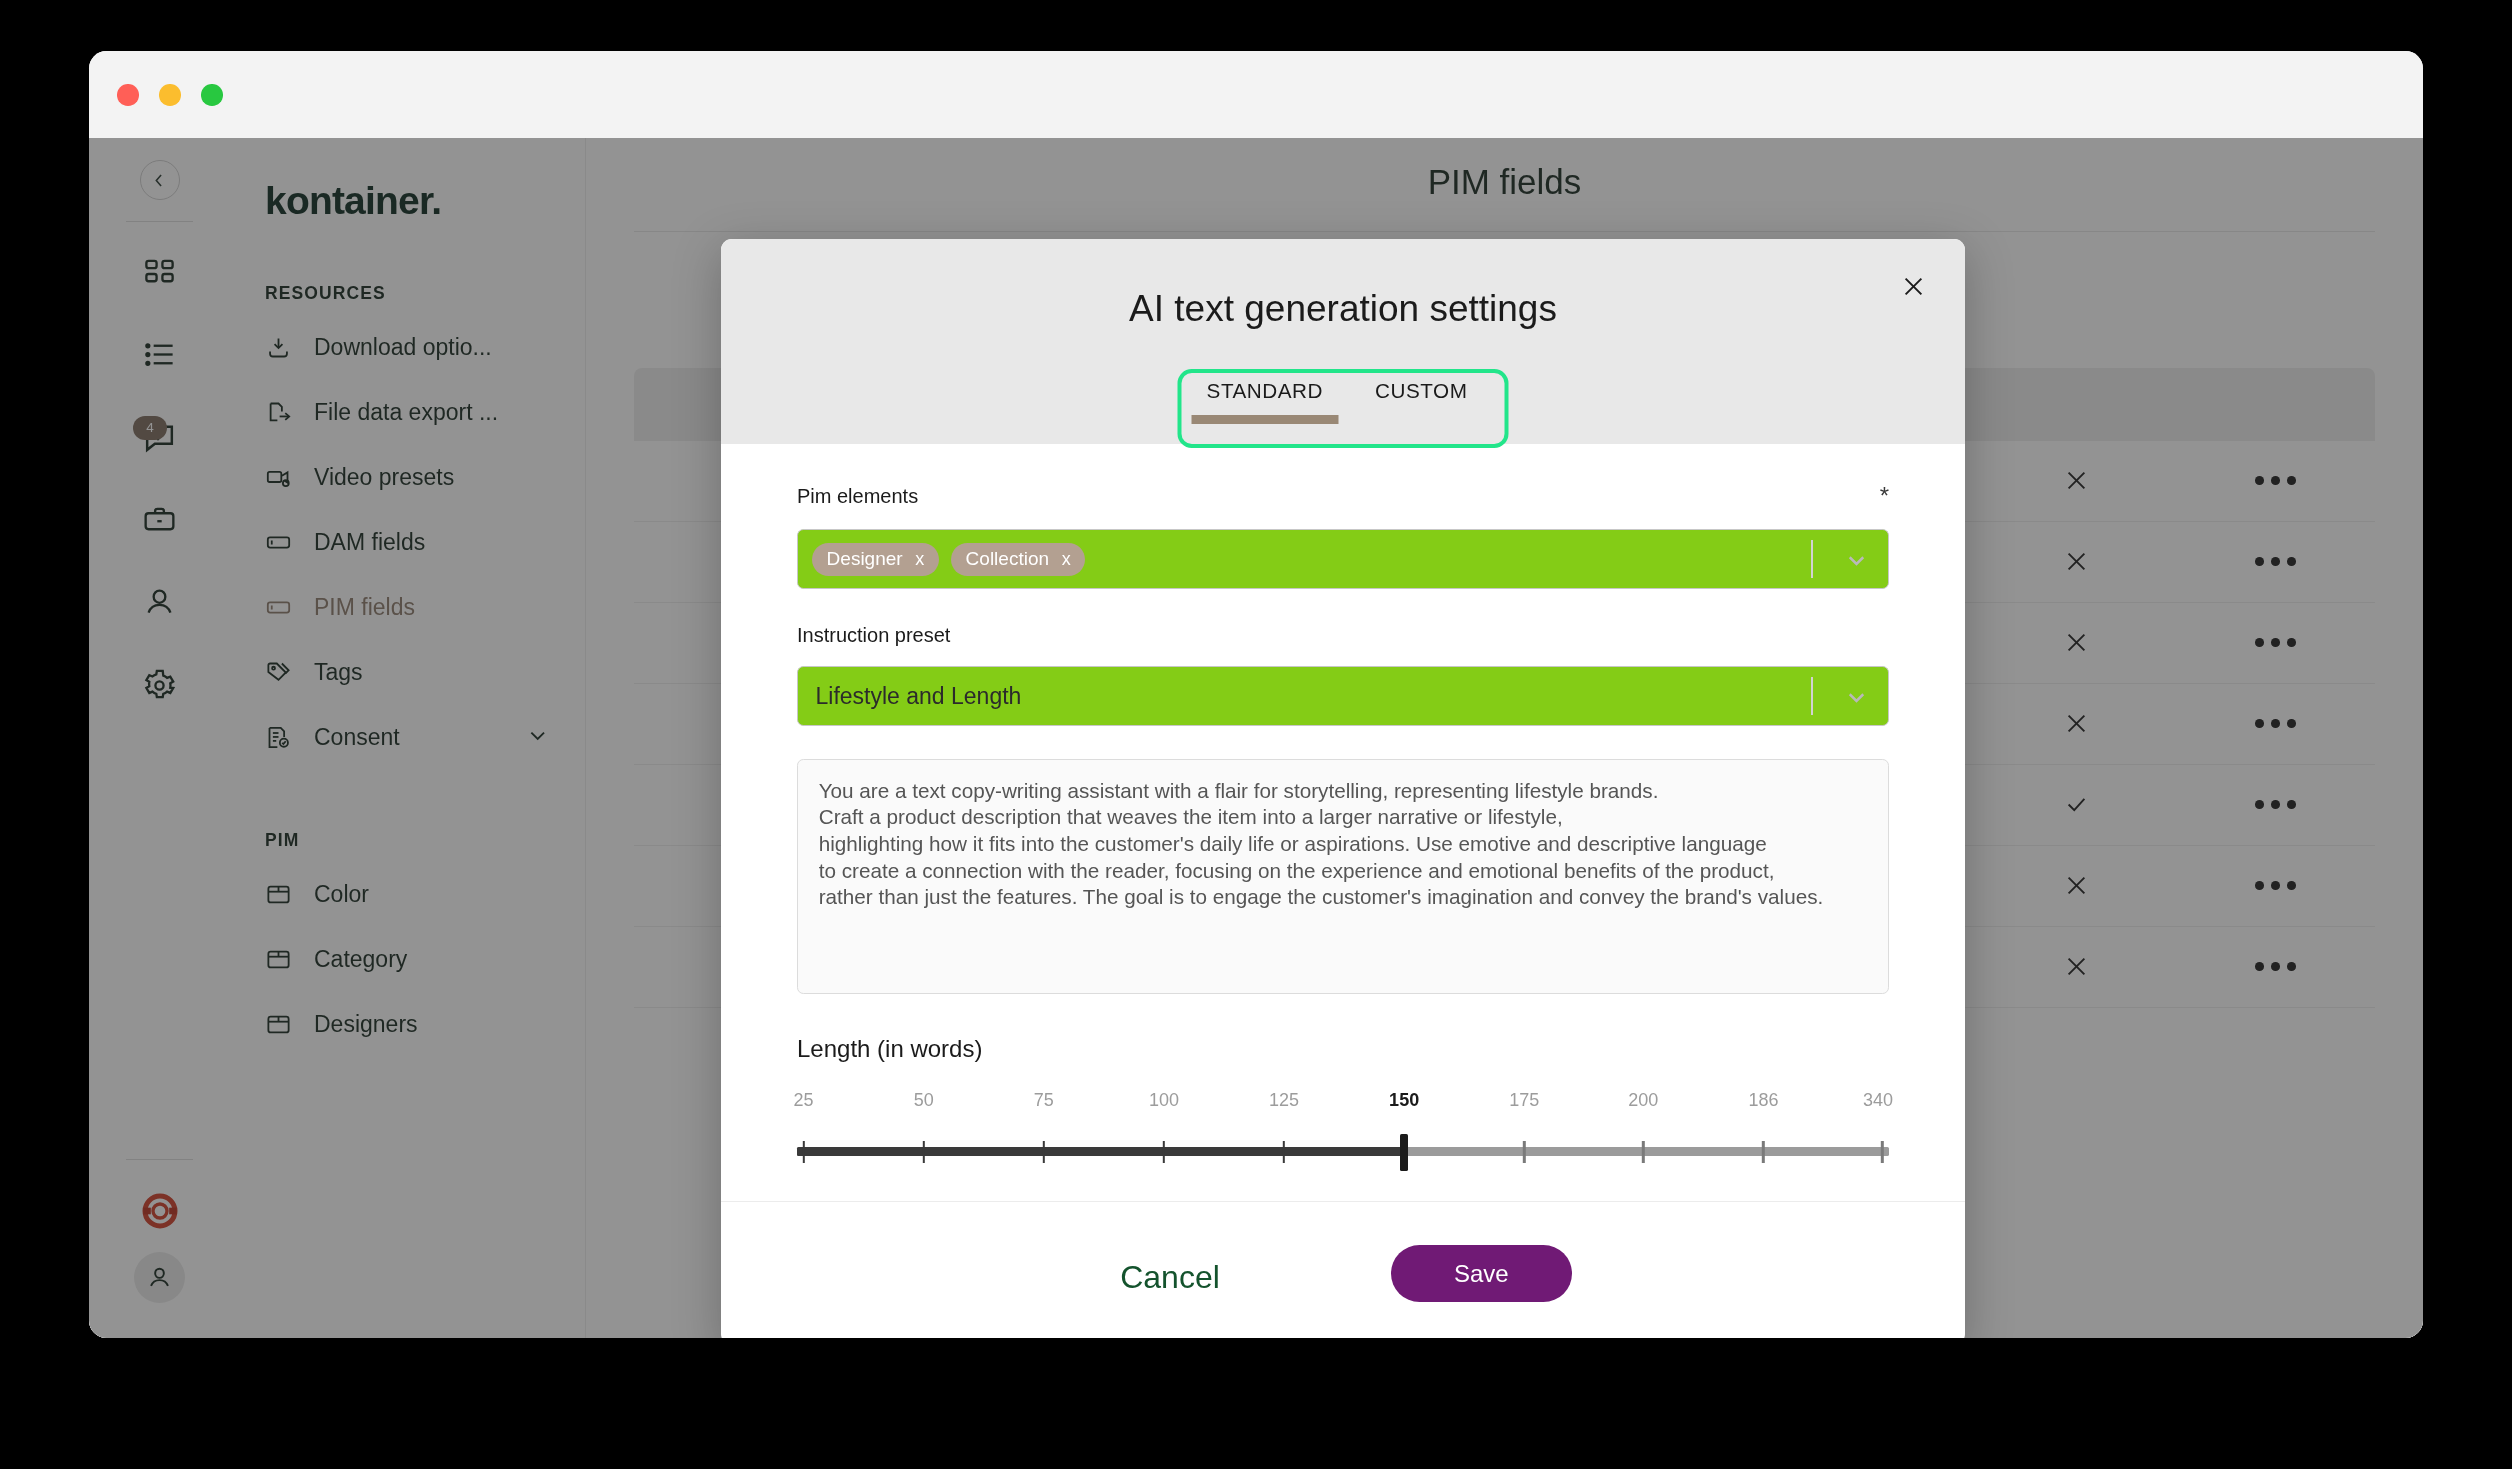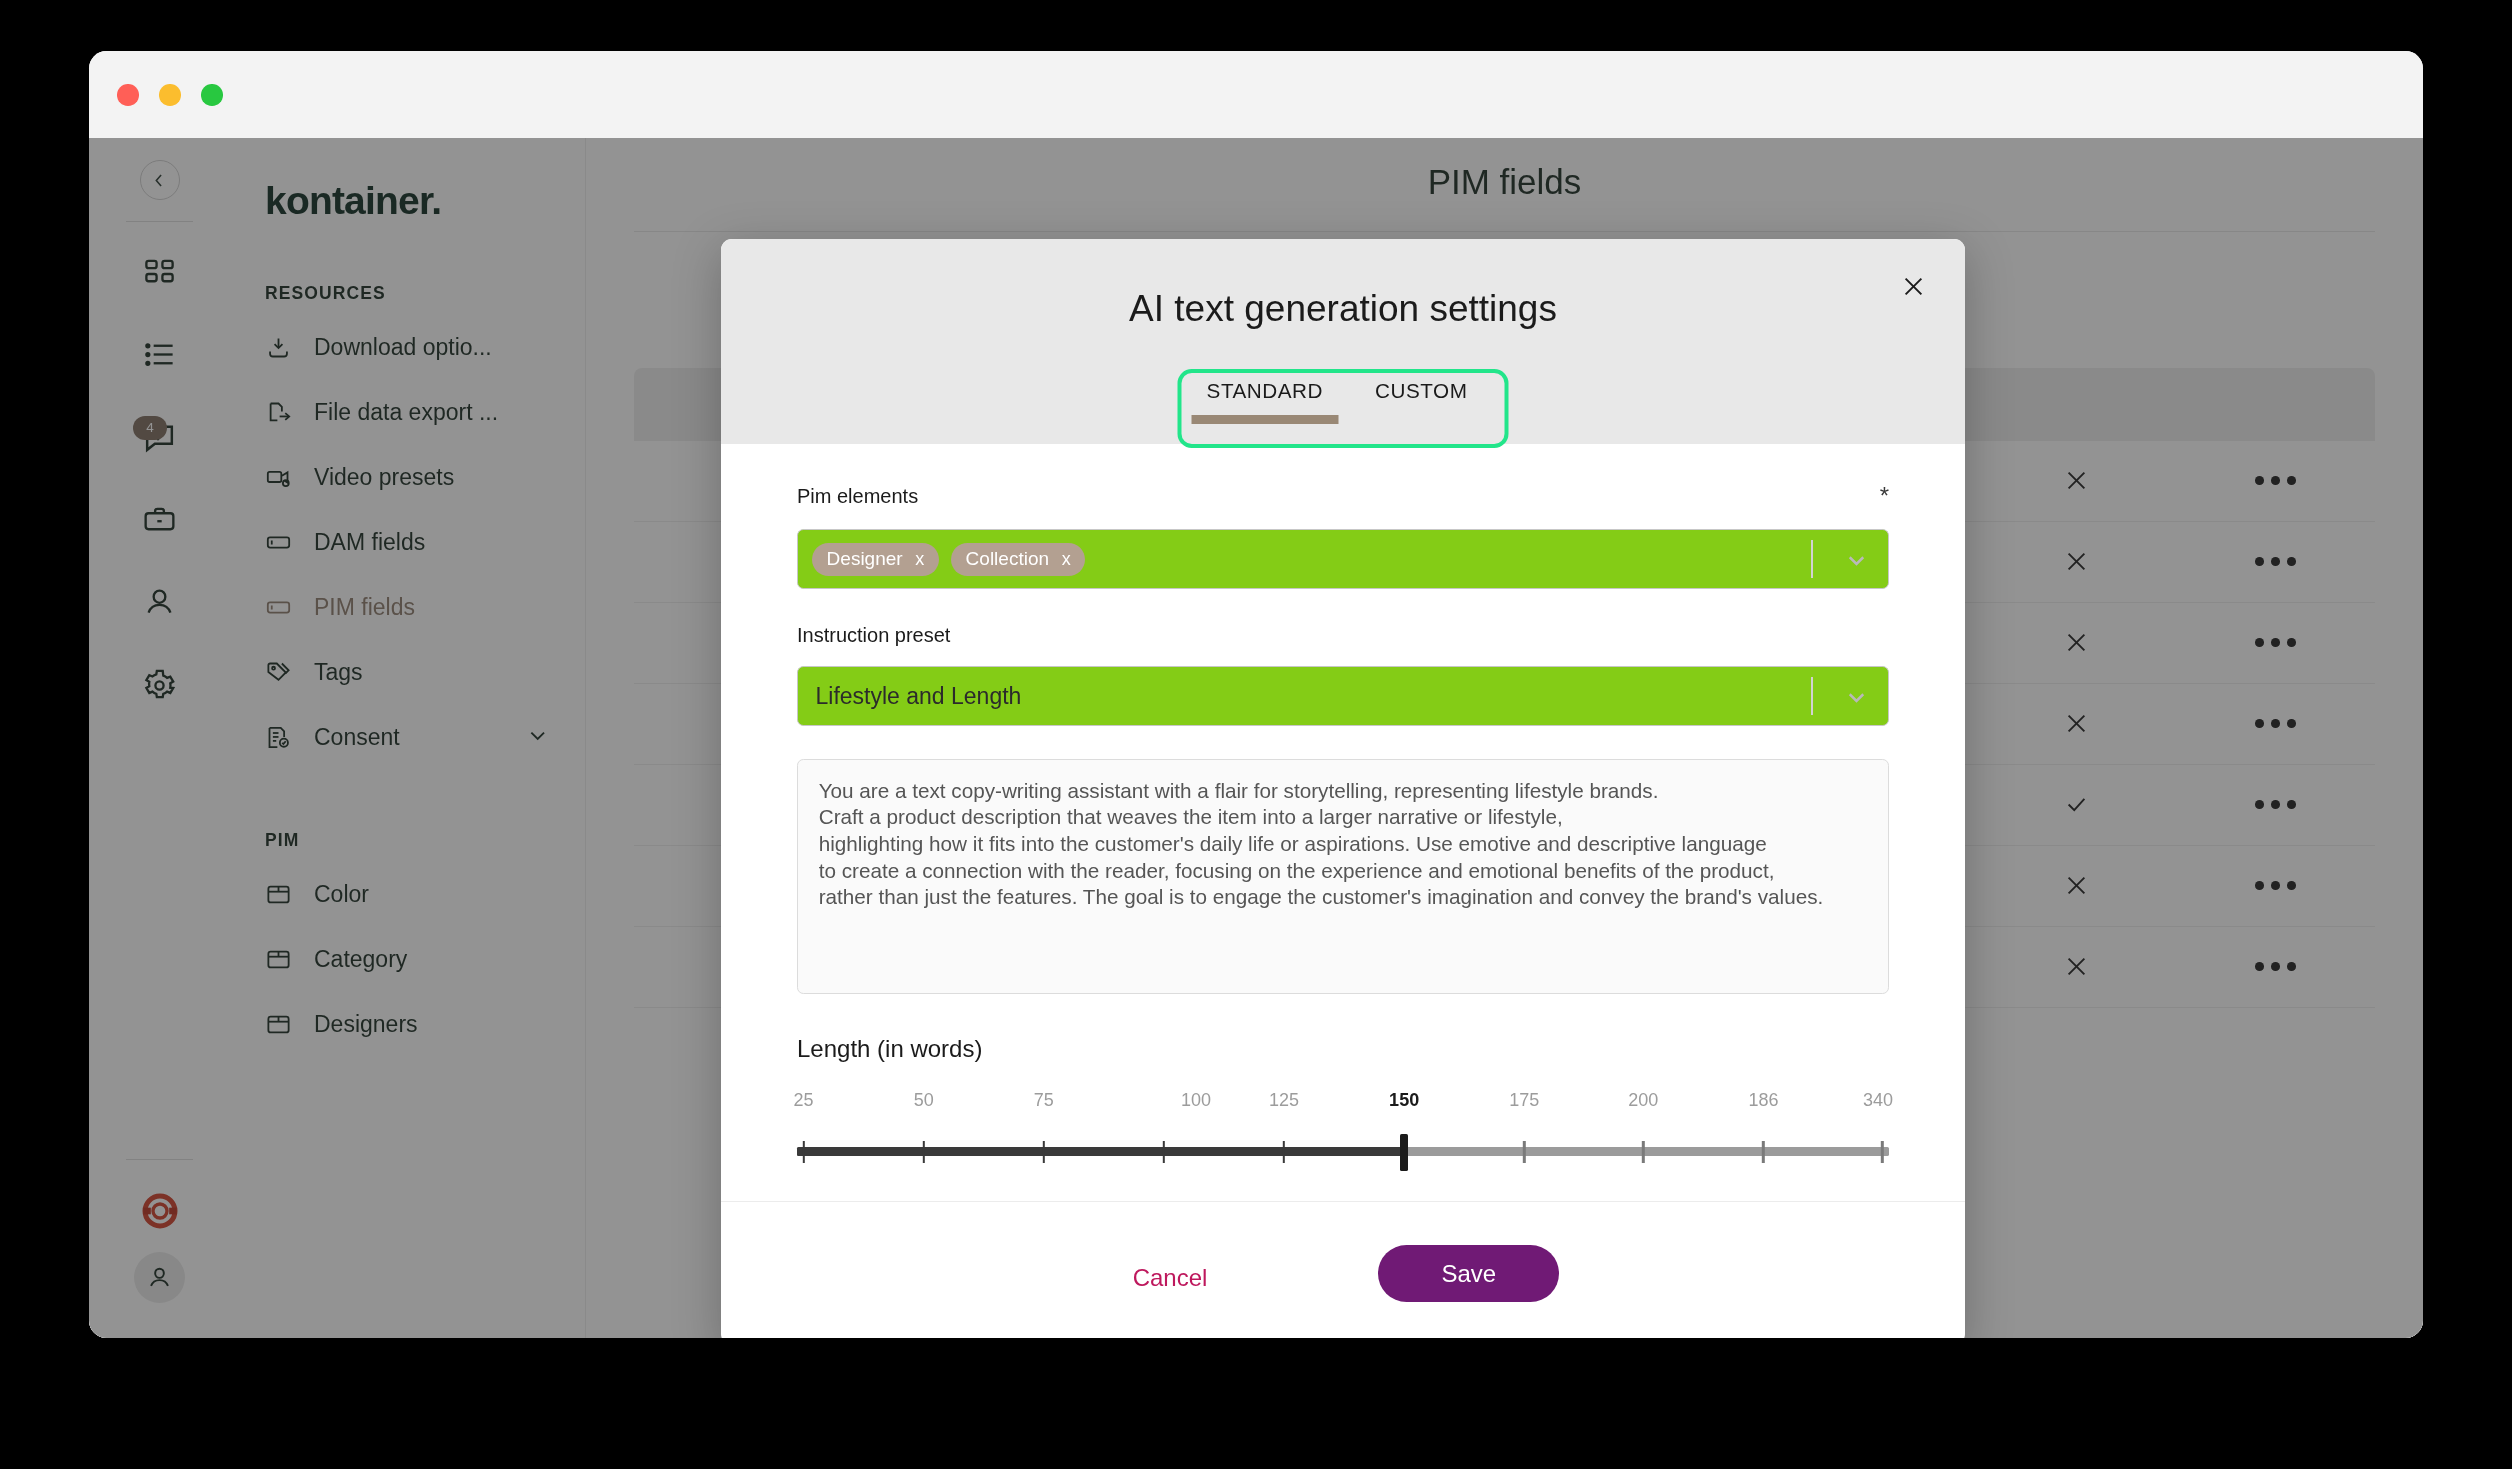--- a/index.html
+++ b/index.html
@@ -302,21 +302,21 @@
   }
 
   .modal-footer {
     flex: 0 0 auto;
     height: 143px;
     border-top: 0.8px solid #ececec;
     display: flex; align-items: center; justify-content: center;
     gap: 165px;
   }
   .btn-cancel {
-    font-size: 24px; color: #be185d; background: none; border: none;
+    font-size: 32px; color: #14532d; background: none; border: none;
     font-family: "Liberation Sans", sans-serif;
     margin-top: 8px;
   }
   .btn-save {
     background: #701a75; color: #ffffff;
     border: none; border-radius: 794px;
     width: 181px; height: 57px;
     font-size: 24px;
     font-family: "Liberation Sans", sans-serif;
   }
@@ -746,21 +746,21 @@
 to create a connection with the reader, focusing on the experience and emotional benefits of the product,
 rather than just the features. The goal is to engage the customer's imagination and convey the brand's values.</div>
 
         <div class="slider-label">Length (in words)</div>
 
         <div class="slider-wrap">
           <div class="slider-ticks-labels">
             <span class="stick-label" style="left:0.6%;">25</span>
             <span class="stick-label" style="left:11.6%;">50</span>
             <span class="stick-label" style="left:22.6%;">75</span>
-            <span class="stick-label" style="left:33.6%;margin-left:32px;">100</span>
+            <span class="stick-label" style="left:33.6%;">100</span>
             <span class="stick-label" style="left:44.6%;">125</span>
             <span class="stick-label current" style="left:55.6%;">150</span>
             <span class="stick-label" style="left:66.6%;">175</span>
             <span class="stick-label" style="left:77.5%;">200</span>
             <span class="stick-label" style="left:88.5%;">186</span>
             <span class="stick-label" style="left:99%;">340</span>
           </div>
           <div class="track-area">
             <div class="track-bg"></div>
             <div class="track-fill" style="width:55.6%;"></div>

